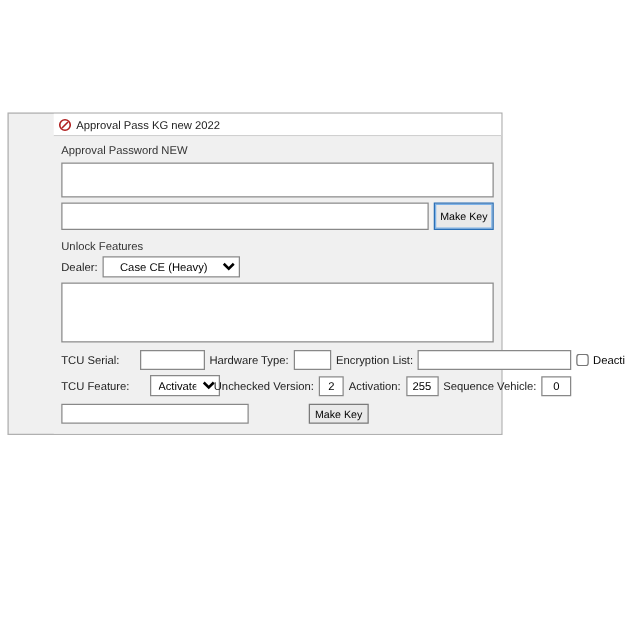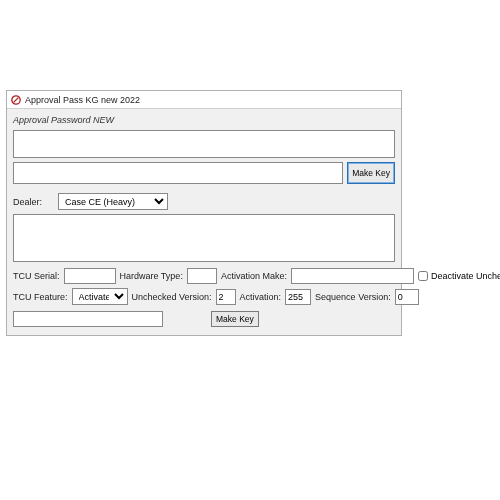--- a/index.html
+++ b/index.html
@@ -13,20 +13,21 @@
     overflow: hidden;
   }
   .canvas { width: 500px; height: 500px; position: relative; background:#fff; }
   .window {
     position: absolute;
     left: 6px;
     top: 90px;
     width: 396px;
     border: 1px solid #b0b0b0;
     background: #f0f0f0;
+    padding-left: 36px;
   }
   .titlebar {
     height: 18px;
     background: #fff;
     border-bottom: 1px solid #d0d0d0;
     display: flex;
     align-items: center;
     padding: 0 4px;
     gap: 4px;
   }
@@ -37,21 +38,20 @@
   .titlebar .icon svg { display:block; }
   .titlebar .title { font-size: 9px; color:#222; }
   .client {
     padding: 4px 6px 8px 6px;
     background: #f0f0f0;
   }
   .section-label {
     font-size: 9px;
     color: #333;
     margin: 2px 0 2px 0;
-    font-style: italic;
   }
   .big-input {
     width: 100%;
     height: 28px;
     background: #fff;
     border: 1px solid #888;
     margin-top: 3px;
     padding: 2px 3px;
     font-family: inherit;
     font-size: 9px;
@@ -71,31 +71,32 @@
     font-family: inherit;
     color: #000;
     cursor: pointer;
     white-space: nowrap;
   }
   .btn.highlight { border: 1px solid #2b6fb5; box-shadow: 0 0 0 1px #7db2e8 inset; }
   .hr-space { height: 6px; }
   .form-row {
     display: flex;
     align-items: center;
-    gap: 16px;
+    gap: 4px;
     margin-top: 3px;
   }
   .lbl { font-size: 9px; color:#222; white-space: nowrap; }
   select.combo, input.field {
     font-family: inherit;
     font-size: 9px;
     border: 1px solid #888;
     background: #fff;
     height: 16px;
     padding: 0 2px;
+    text-align: center;
   }
   select.combo { height: 17px; }
   .vehicle-select {
     width: 100%;
     height: 16px;
     background: #e8e8e8;
     border: 1px solid #9a9a9a;
     position: relative;
     margin-top: 2px;
   }
@@ -120,21 +121,21 @@
     margin-top: 4px;
   }
   .grid-rows { margin-top: 6px; }
   .grid-row {
     display: flex;
     align-items: center;
     gap: 4px;
     margin-top: 4px;
     flex-wrap: nowrap;
   }
-  .col-a { width: 118px; display:flex; align-items:center; gap:4px; }
+  .col-a { width: 118px; display:flex; align-items:center; gap:16px; }
   .col-b { width: 110px; display:flex; align-items:center; gap:4px; }
   .col-c { flex: 1; display:flex; align-items:center; gap:4px; }
   .w-tcu-serial { width: 52px; }
   .w-tcu-cmd { width: 56px; }
   .w-small { width: 30px; }
   .w-act { flex:1; min-width: 60px; }
   .w-tiny { width: 20px; }
   .chk { display:flex; align-items:center; gap:3px; white-space:nowrap; }
   .chk input { width:10px; height:10px; margin:0; }
   .bottom-row {
@@ -164,20 +165,21 @@
 
       <input class="big-input" type="text" value="" style="">
 
       <div class="row-key">
         <input class="big-input" type="text" value="" style="">
         <button class="btn highlight">Make Key</button>
       </div>
 
       <div class="hr-space"></div>
 
+      <div class="section-label">Unlock Features</div>
 
       <div class="form-row">
         <span class="lbl">Dealer:</span>
         <select class="combo" style="width:110px">
           <option>Case CE (Heavy)</option>
         </select>
       </div>
 
 
       <div class="list-box"></div>
@@ -186,42 +188,42 @@
         <div class="grid-row">
           <div class="col-a">
             <span class="lbl">TCU Serial:</span>
             <input class="field w-tcu-serial" type="text" value="" style="">
           </div>
           <div class="col-b">
             <span class="lbl">Hardware Type:</span>
             <input class="field w-small" type="text" value="" style="">
           </div>
           <div class="col-c">
-            <span class="lbl">Activation Make:</span>
+            <span class="lbl">Encryption List:</span>
             <input class="field w-act" type="text" value="" style="">
             <label class="chk">
               <input type="checkbox" style="">
               <span>Deactivate Unchecked</span>
             </label>
           </div>
         </div>
 
         <div class="grid-row">
           <div class="col-a">
             <span class="lbl">TCU Feature:</span>
             <select class="combo w-tcu-cmd">
               <option>Activate</option>
             </select>
           </div>
           <div class="col-c">
             <span class="lbl">Unchecked Version:</span>
             <input class="field w-tiny" type="text" value="2" style="">
             <span class="lbl">Activation:</span>
             <input class="field" style="width: 26px;" type="text" value="255">
-            <span class="lbl">Sequence Version:</span>
+            <span class="lbl">Sequence Vehicle:</span>
             <input class="field" style="width: 24px;" type="text" value="0">
           </div>
         </div>
       </div>
 
       <div class="bottom-row">
         <input class="field" type="text" value="" style="">
         <button class="btn" style="margin-left:40px;">Make Key</button>
       </div>
 

